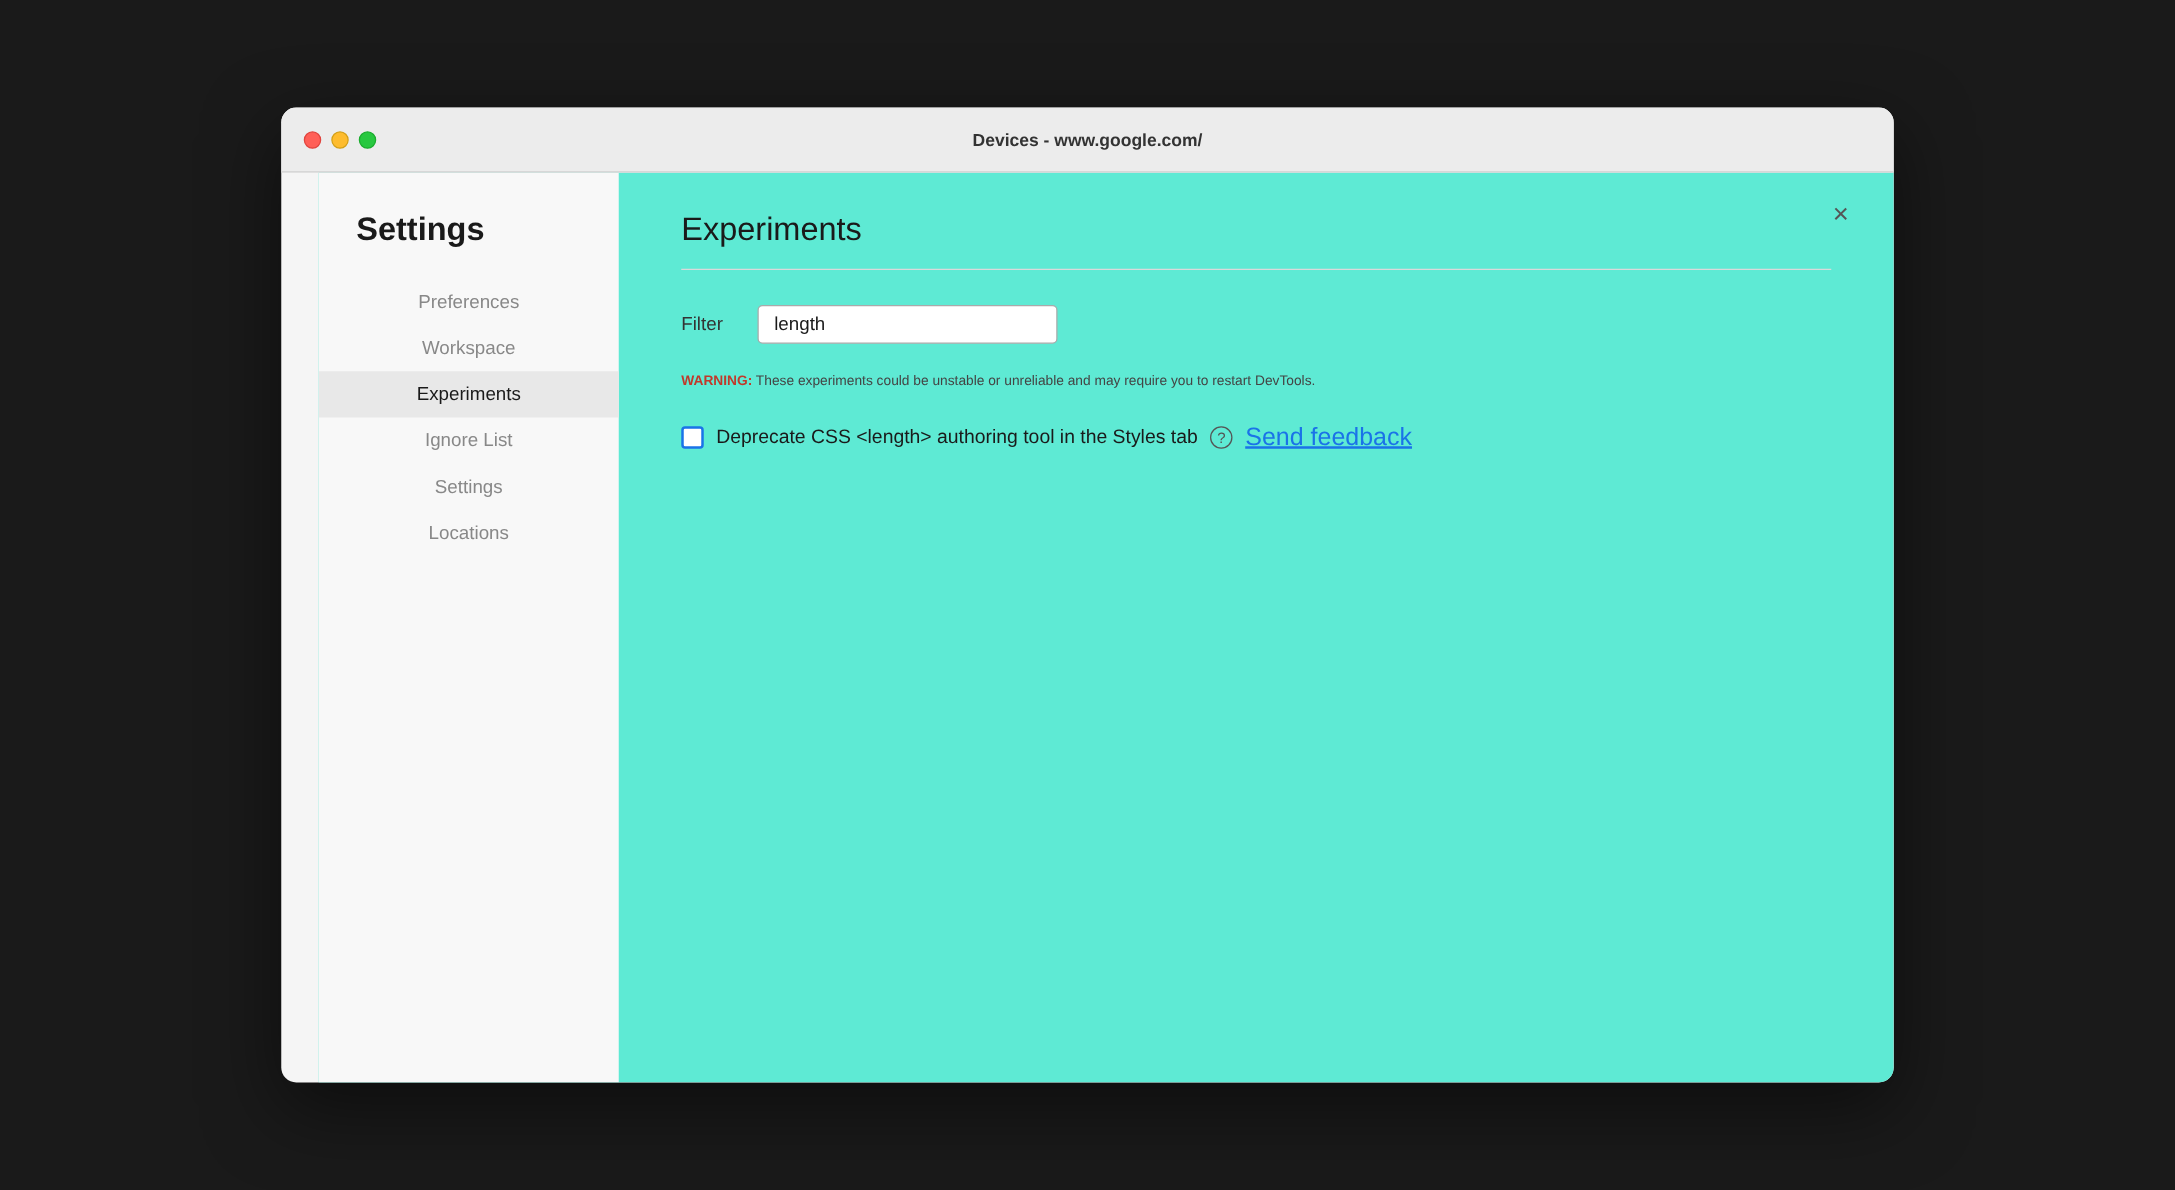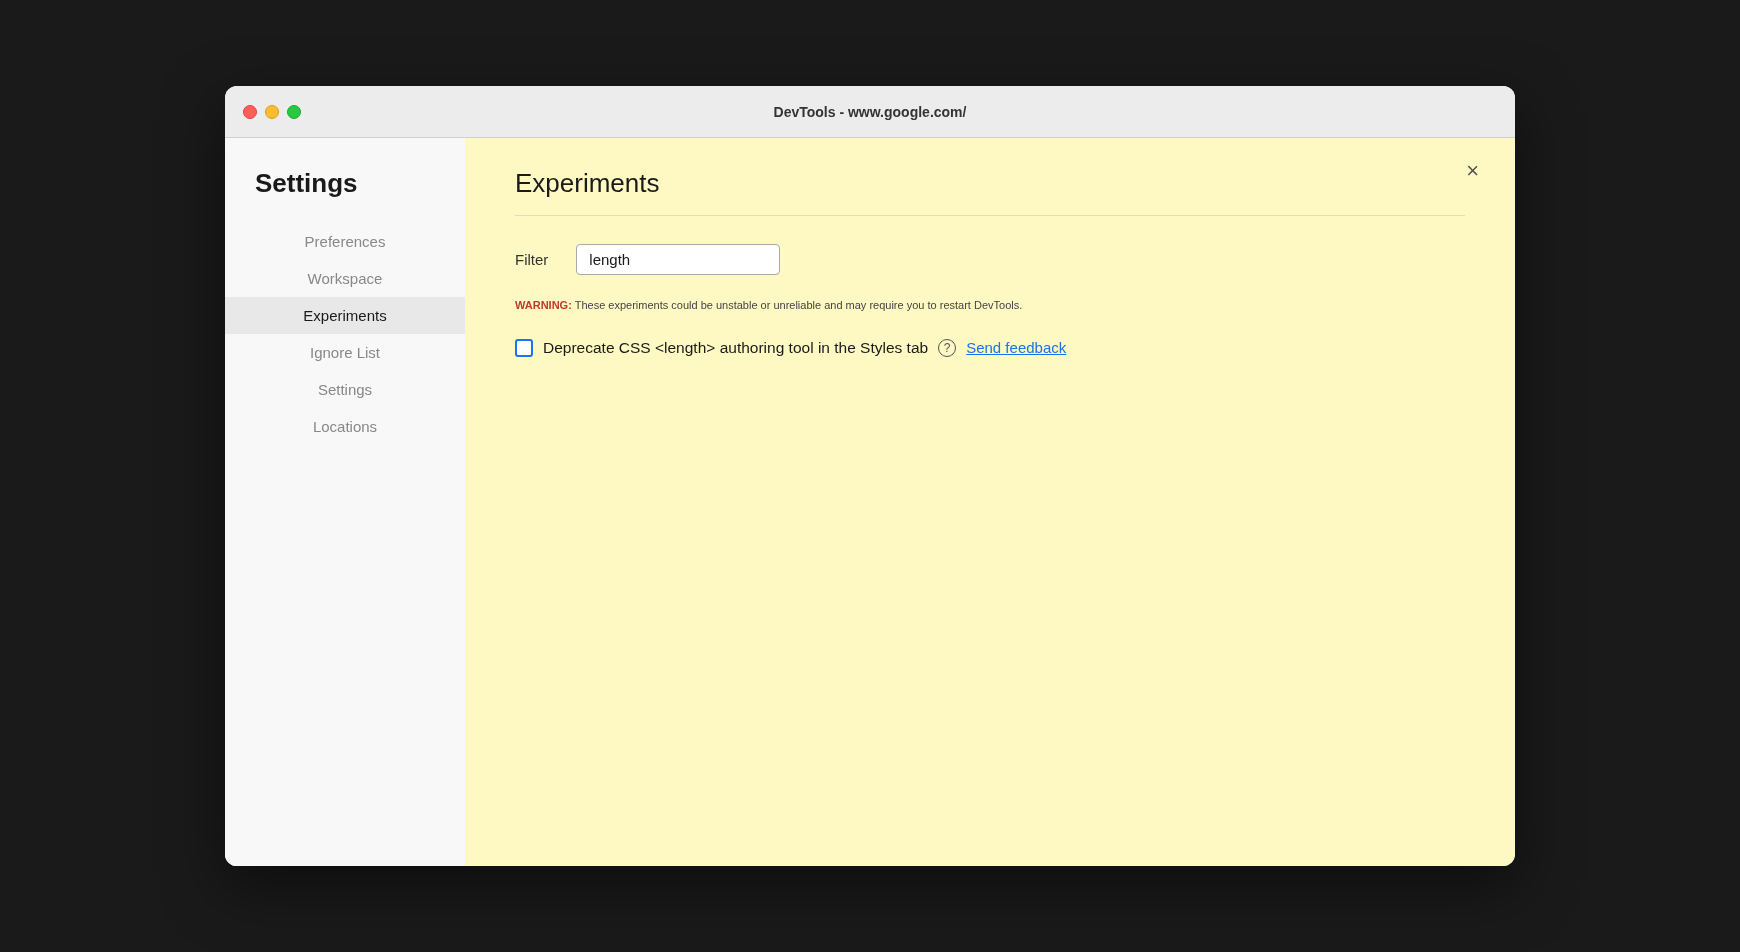--- a/index.html
+++ b/index.html
@@ -58,21 +58,22 @@
     .titlebar-title {
       font-size: 14px;
       font-weight: 600;
       color: #333;
     }
 
     .window-body {
       display: flex;
       flex: 1;
       overflow: hidden;
-      background: #fef9c3;
+      background: #5eead4;
+      margin-left: 30px;
     }
 
     
     .sidebar {
       width: 240px;
       background: #f8f8f8;
       padding: 30px 0 30px 0;
       flex-shrink: 0;
       border-right: none;
     }
@@ -150,21 +151,21 @@
       color: #333;
       font-weight: 400;
     }
 
     .filter-input {
       border: 1px solid #aaa;
       border-radius: 4px;
       padding: 6px 12px;
       font-size: 15px;
       color: #1a1a1a;
-      width: 204px;
+      width: 240px;
       outline: none;
       background: #fff;
     }
 
     .warning-text {
       font-size: 11px;
       color: #444;
       margin-bottom: 24px;
       line-height: 1.6;
     }
@@ -211,35 +212,35 @@
       font-size: 12px;
       color: #555;
       cursor: pointer;
       flex-shrink: 0;
     }
 
     .send-feedback-link {
       color: #1a73e8;
       text-decoration: underline;
       cursor: pointer;
-      font-size: 15px;
+      font-size: 20px;
     }
   </style>
 </head>
 <body>
 
 <div class="window">
 
   <div class="titlebar">
     <div class="traffic-lights">
       <div class="traffic-light close"></div>
       <div class="traffic-light minimize"></div>
       <div class="traffic-light maximize"></div>
     </div>
-    <span class="titlebar-title">DevTools - www.google.com/</span>
+    <span class="titlebar-title">Devices - www.google.com/</span>
   </div>
 
   <div class="window-body">
 
     <nav class="sidebar">
       <div class="sidebar-heading">Settings</div>
       <button class="sidebar-item">Preferences</button>
       <button class="sidebar-item">Workspace</button>
       <button class="sidebar-item active">Experiments</button>
       <button class="sidebar-item">Ignore List</button>

